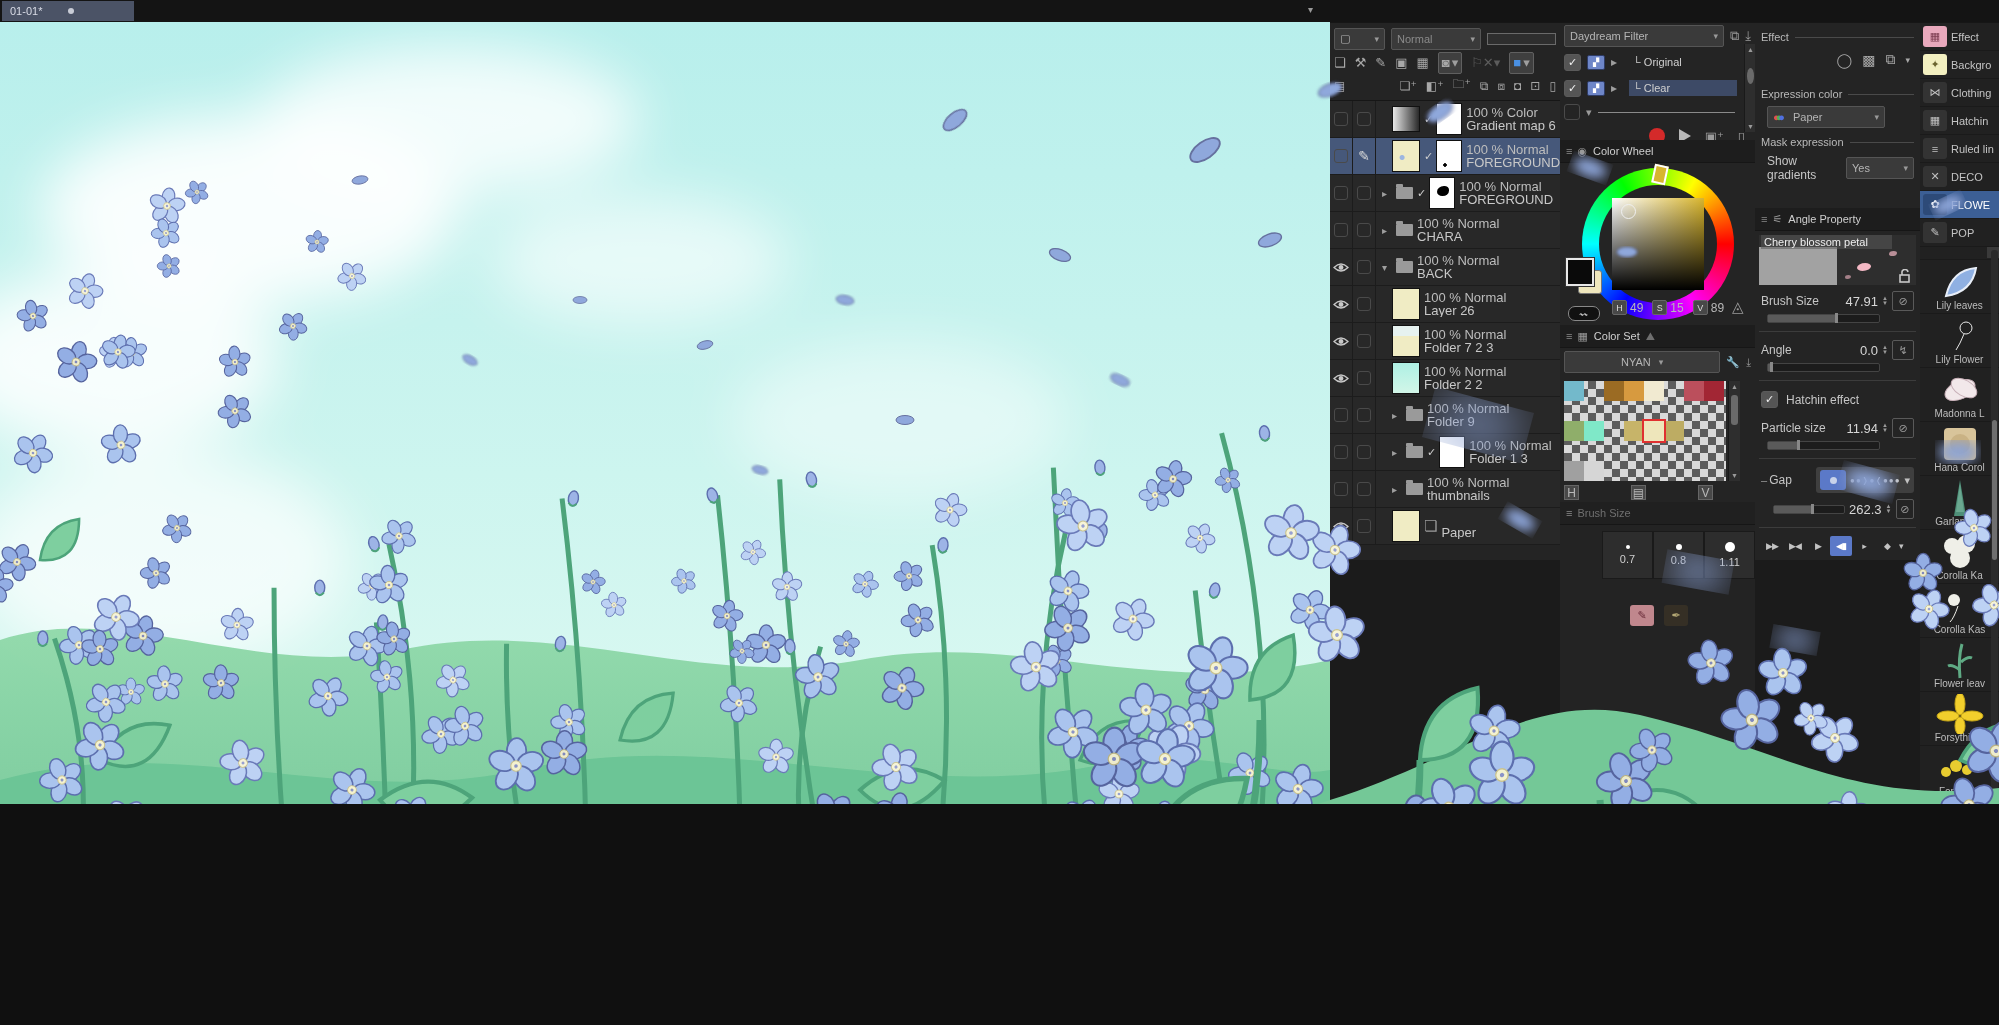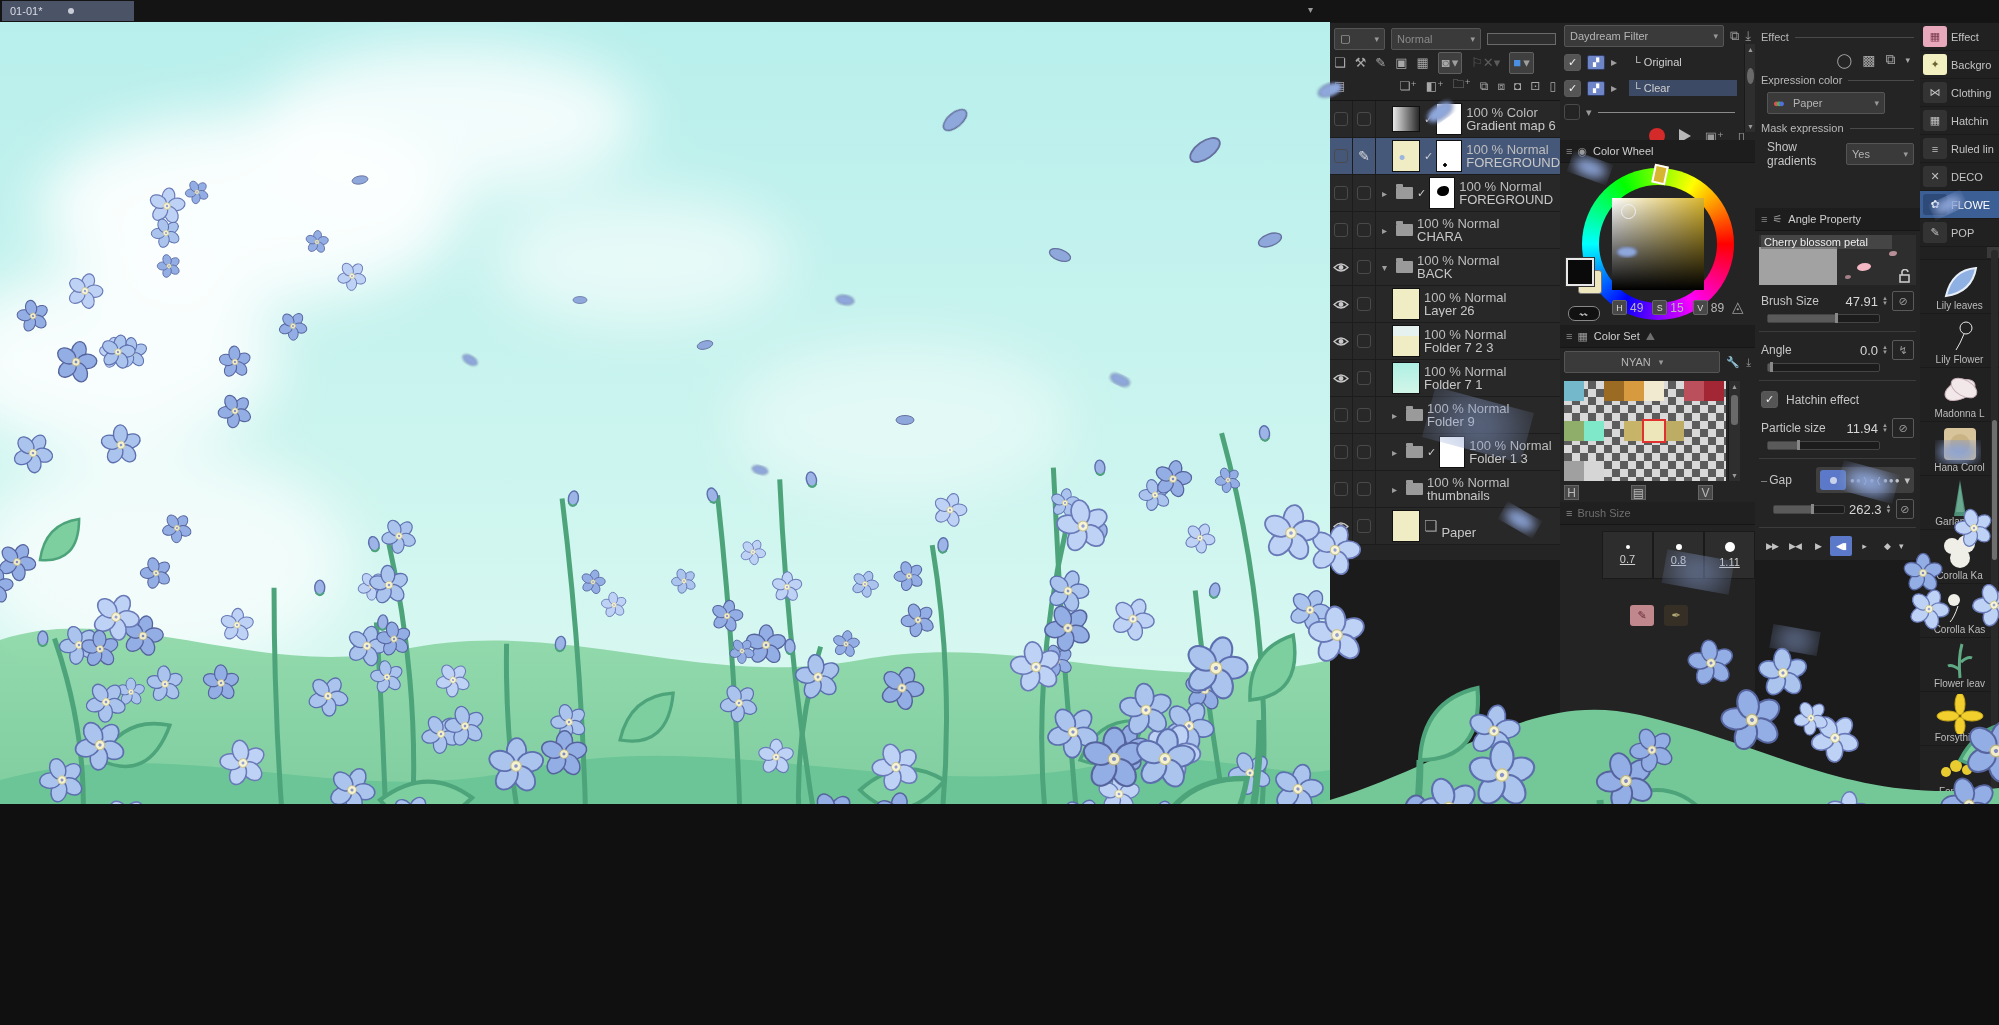--- a/index.html
+++ b/index.html
@@ -89,21 +89,21 @@
   #swgrid{left:4px;top:56px;width:162px;height:100px;
      background:#fff;background-image:conic-gradient(#5c5c5c 0 25%,#d9d9d9 0 50%,#5c5c5c 0 75%,#d9d9d9 0);
      background-size:16px 16px;position:absolute;}
   .sw{position:absolute;width:20px;height:20px;}
   .sw.selsw{outline:2px solid #e03030;outline-offset:0;z-index:2;}
   .vsbar{position:absolute;width:11px;background:#2e2e2e;border-left:1px solid #1a1a1a;}
   .vsbar .arr{height:11px;color:#9a9a9a;font-size:7px;text-align:center;line-height:11px;}
   .vsbar .thumbv{position:absolute;left:2px;width:7px;border-radius:3px;background:#6a6a6a;}
   
   .bscell{width:49px;height:46px;border:1px solid #1a1a1a;background:#2d2d2d;display:flex;flex-direction:column;
-          align-items:center;justify-content:center;gap:4px;color:#cfcfcf;font-size:11px;text-decoration:underline;}
+          align-items:center;justify-content:center;gap:4px;color:#cfcfcf;font-size:11px;}
   .bsdot{border-radius:50%;background:#fff;}
   
   #prop-col{left:1755px;top:0;width:165px;height:560px;background:#242424;}
   .seclabel{color:#b9b9b9;display:flex;align-items:center;gap:6px;padding:0 6px;}
   .seclabel .line{flex:1;height:1px;background:#4a4a4a;}
   .parmrow{display:flex;align-items:center;padding:0 6px;gap:4px;}
   .parmlab{color:#c6c6c6;font-size:12px;flex:1;}
   .parmval{color:#d6d6d6;font-size:13px;text-align:right;}
   #toolname-wrap{position:relative;height:50px;background:#2e2e2e;margin:4px 4px 6px;}
   #toolname-gray{position:absolute;left:0;top:12px;width:78px;height:38px;background:#a2a2a2;}
@@ -547,21 +547,21 @@
             <svg width="16" height="11" viewBox="0 0 16 11">
               <path d="M1 5.5 Q8 -1.5 15 5.5 Q8 12.5 1 5.5Z" fill="none" stroke="#c8c8c8" stroke-width="1.3"></path>
               <circle cx="8" cy="5.5" r="2.4" fill="#c8c8c8"></circle>
             </svg>
           </span>
           <span class="lcol">
             <span class="ebox"></span>
           </span>
           <span style="width:16px;flex:none"></span>
           <span class="lthumb t-cyan"></span>
-          <span class="ltxt"><span class="mode">100 % Normal</span><br><span>Folder 7 1</span></span>
+          <span class="ltxt"><span class="mode">100 % Normal</span><br><span>Folder 2 2</span></span>
         </div>
         <div class="lrow">
           <span class="lcol">
             <span class="ebox"></span>
           </span>
           <span class="lcol">
             <span class="ebox"></span>
           </span>
           <span style="width:16px;flex:none"></span>
           <span class="exp">▸</span>
@@ -792,21 +792,21 @@
       <div class="seclabel" style="margin-top:8px">
         <span>Effect</span>
           <span class="line"></span>
         </div>
       <div style="display:flex;justify-content:flex-end;gap:10px;padding:8px 10px 4px;color:#a8a8a8;font-size:14px">
         <span class="ibtn">◯</span>
         <span class="ibtn">▩</span>
         <span class="ibtn">⧉</span>
         <span class="car" style="font-size:9px;align-self:center">▾</span>
       </div>
-      <div class="seclabel" style="margin-top:2px">
+      <div class="seclabel" style="margin-top:16px">
         <span>Expression color</span>
           <span class="line"></span>
         </div>
       <div style="padding:6px 0 2px 12px">
         <span class="combo" style="width:106px;display:inline-flex">
           <span><span style="color:#e05050">●</span><span style="color:#50b050;margin-left:-4px">●</span><span style="color:#5070e0;margin-left:-4px">●</span>
           <span style="margin-left:5px">Paper</span></span>
             <span class="car">▾</span>
           </span>
       </div>

